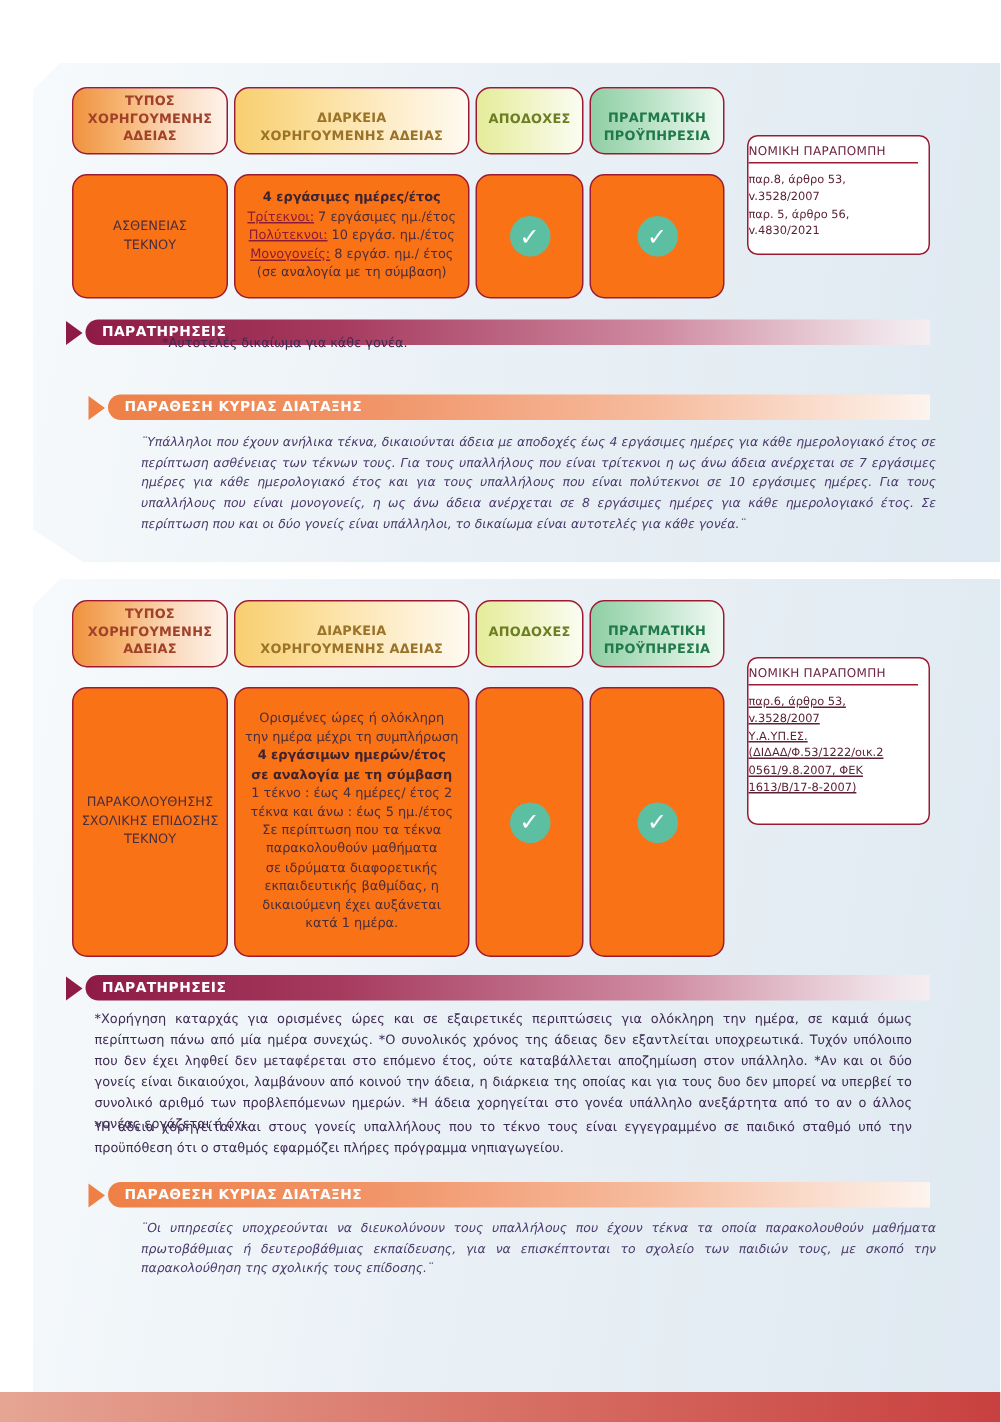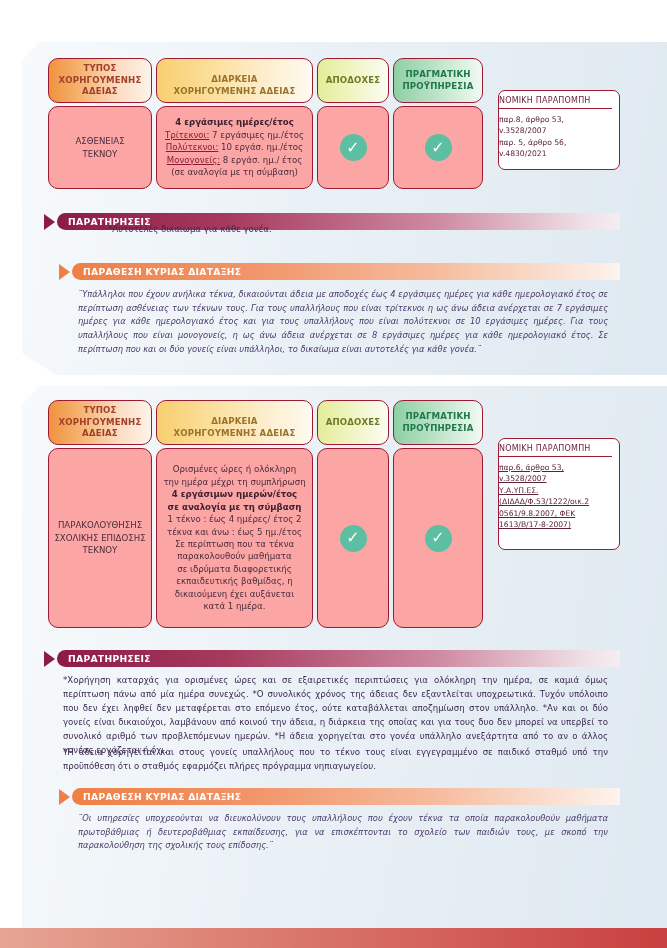--- a/index.html
+++ b/index.html
@@ -72,27 +72,28 @@
     color: #9b7328;
     align-items: flex-end;
   }
   .head-pay {
     background: linear-gradient(90deg, #e4ec9a 0%, #eef3bc 40%, #f5f8dc 75%, #fbfdf1 100%);
     color: #6d7d23;
   }
   .head-service {
     background: linear-gradient(90deg, #8fcfa5 0%, #b2dfc0 38%, #d6eedd 72%, #f0f9f3 100%);
     color: #20794a;
+    align-items: flex-end;
   }
 
   .cell-body {
     border: 1.3px solid #9c1b33;
     border-radius: 10px;
-    background: #fca5a5;
-    margin-top: 3px;
+    background: #f97316;
+    margin-top: 13px;
     display: flex;
     align-items: center;
     justify-content: center;
     text-align: center;
     padding: 6px 5px;
     font-size: 8.6px;
     line-height: 1.45;
     color: #4a2d3c;
   }
 
@@ -178,20 +179,21 @@
     color: #3d2a52;
     text-align: justify;
   }
   .prov-text {
     position: absolute;
     font-size: 8.3px;
     line-height: 1.65;
     color: #4a3a6b;
     font-style: italic;
     text-align: justify;
+    margin-left: 16px;
   }
 </style>
 </head>
 <body>
 
 <div class="panel panel-1"></div>
 
 <div class="card-table" style="left:48px; top:58px;">
 
   <div class="col" style="width:104px;">

